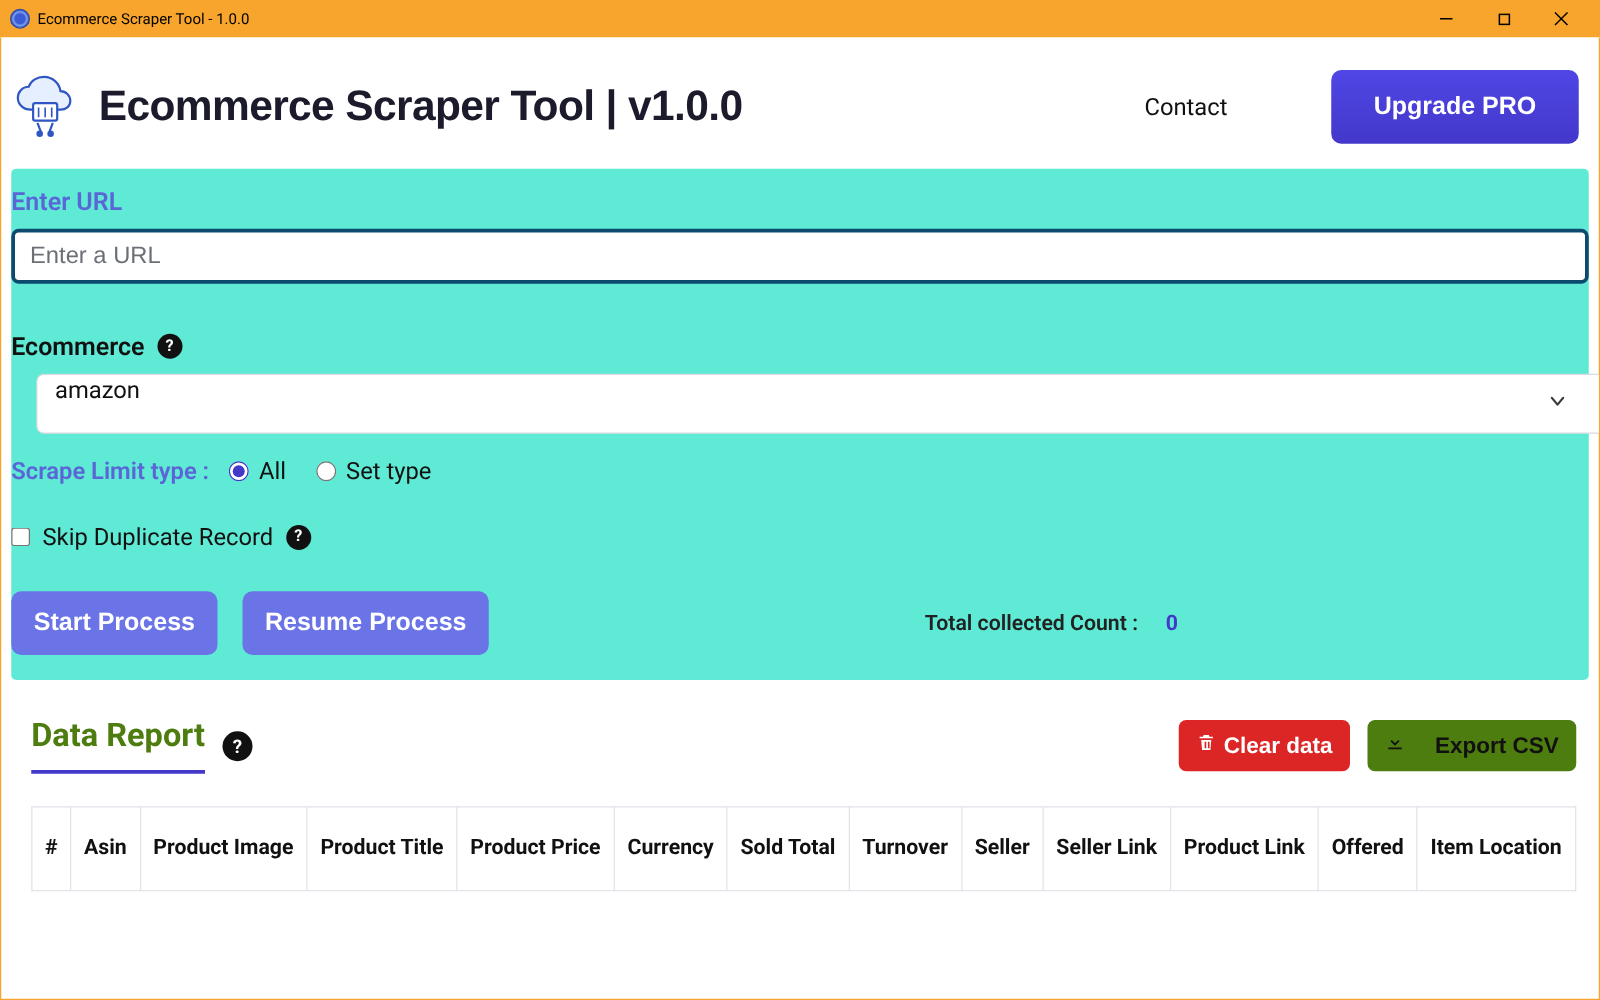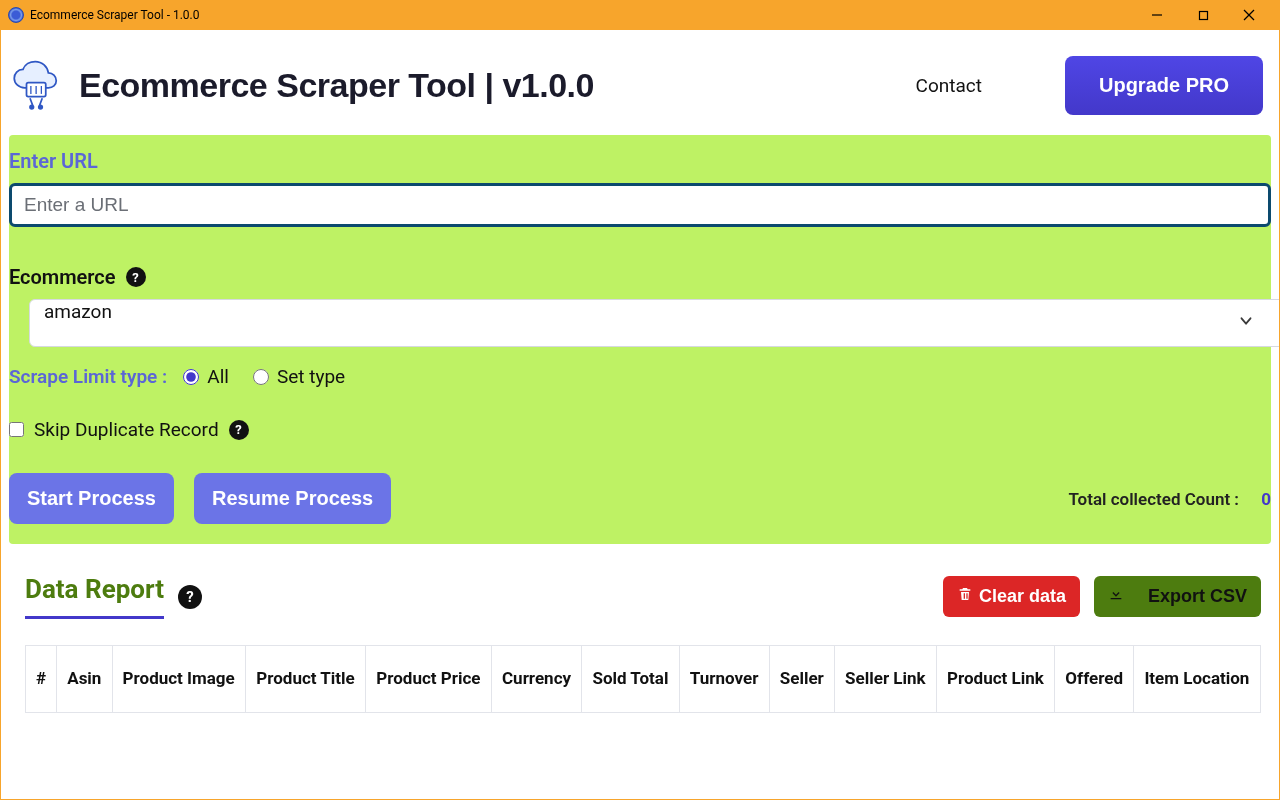--- a/index.html
+++ b/index.html
@@ -71,21 +71,21 @@
     color: #fff;
     font-size: 20px;
     font-weight: 700;
     padding: 18px 34px;
     border-radius: 8px;
     border: none;
     margin-left: 15px;
   }
 
   .form-area {
-    background: #bef264;
+    background: #5eead4;
     border-radius: 4px;
     padding: 0 0 20px 0;
   }
   .section {
     padding: 10px 0 0 0;
   }
   .field-label {
     font-size: 20px;
     font-weight: 600;
     color: #5b66d6;
@@ -171,21 +171,21 @@
     color: #fff;
     font-size: 20px;
     font-weight: 600;
     border: none;
     border-radius: 8px;
     padding: 14px 18px;
   }
   .counts {
     flex: 1;
     display: flex;
-    justify-content: flex-end;
+    justify-content: center;
     font-size: 17px;
     font-weight: 600;
     color: #222;
   }
   .count-val { color: #4338ca; font-weight: 700; margin-left: 18px; }
 
   .report-area {
     padding: 30px 10px 0 16px;
   }
   .report-header {

